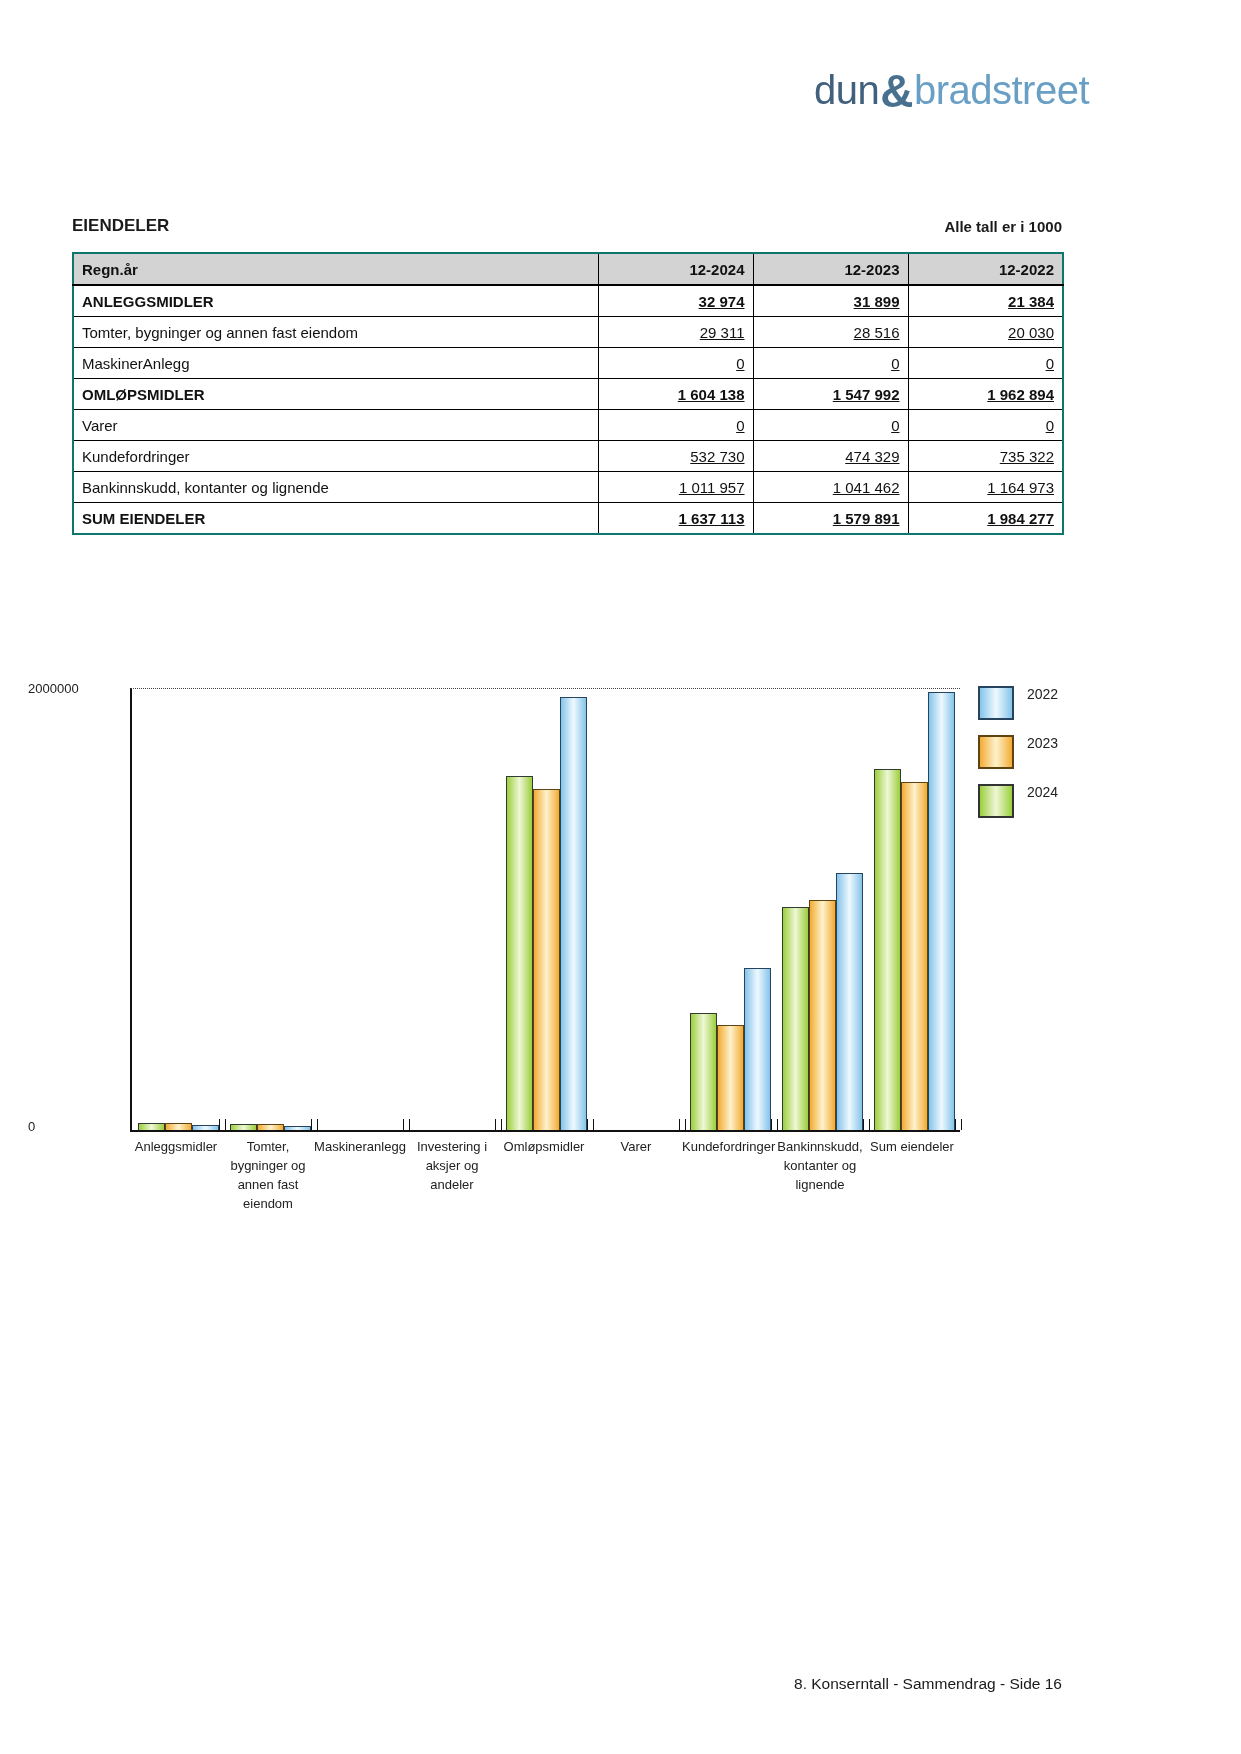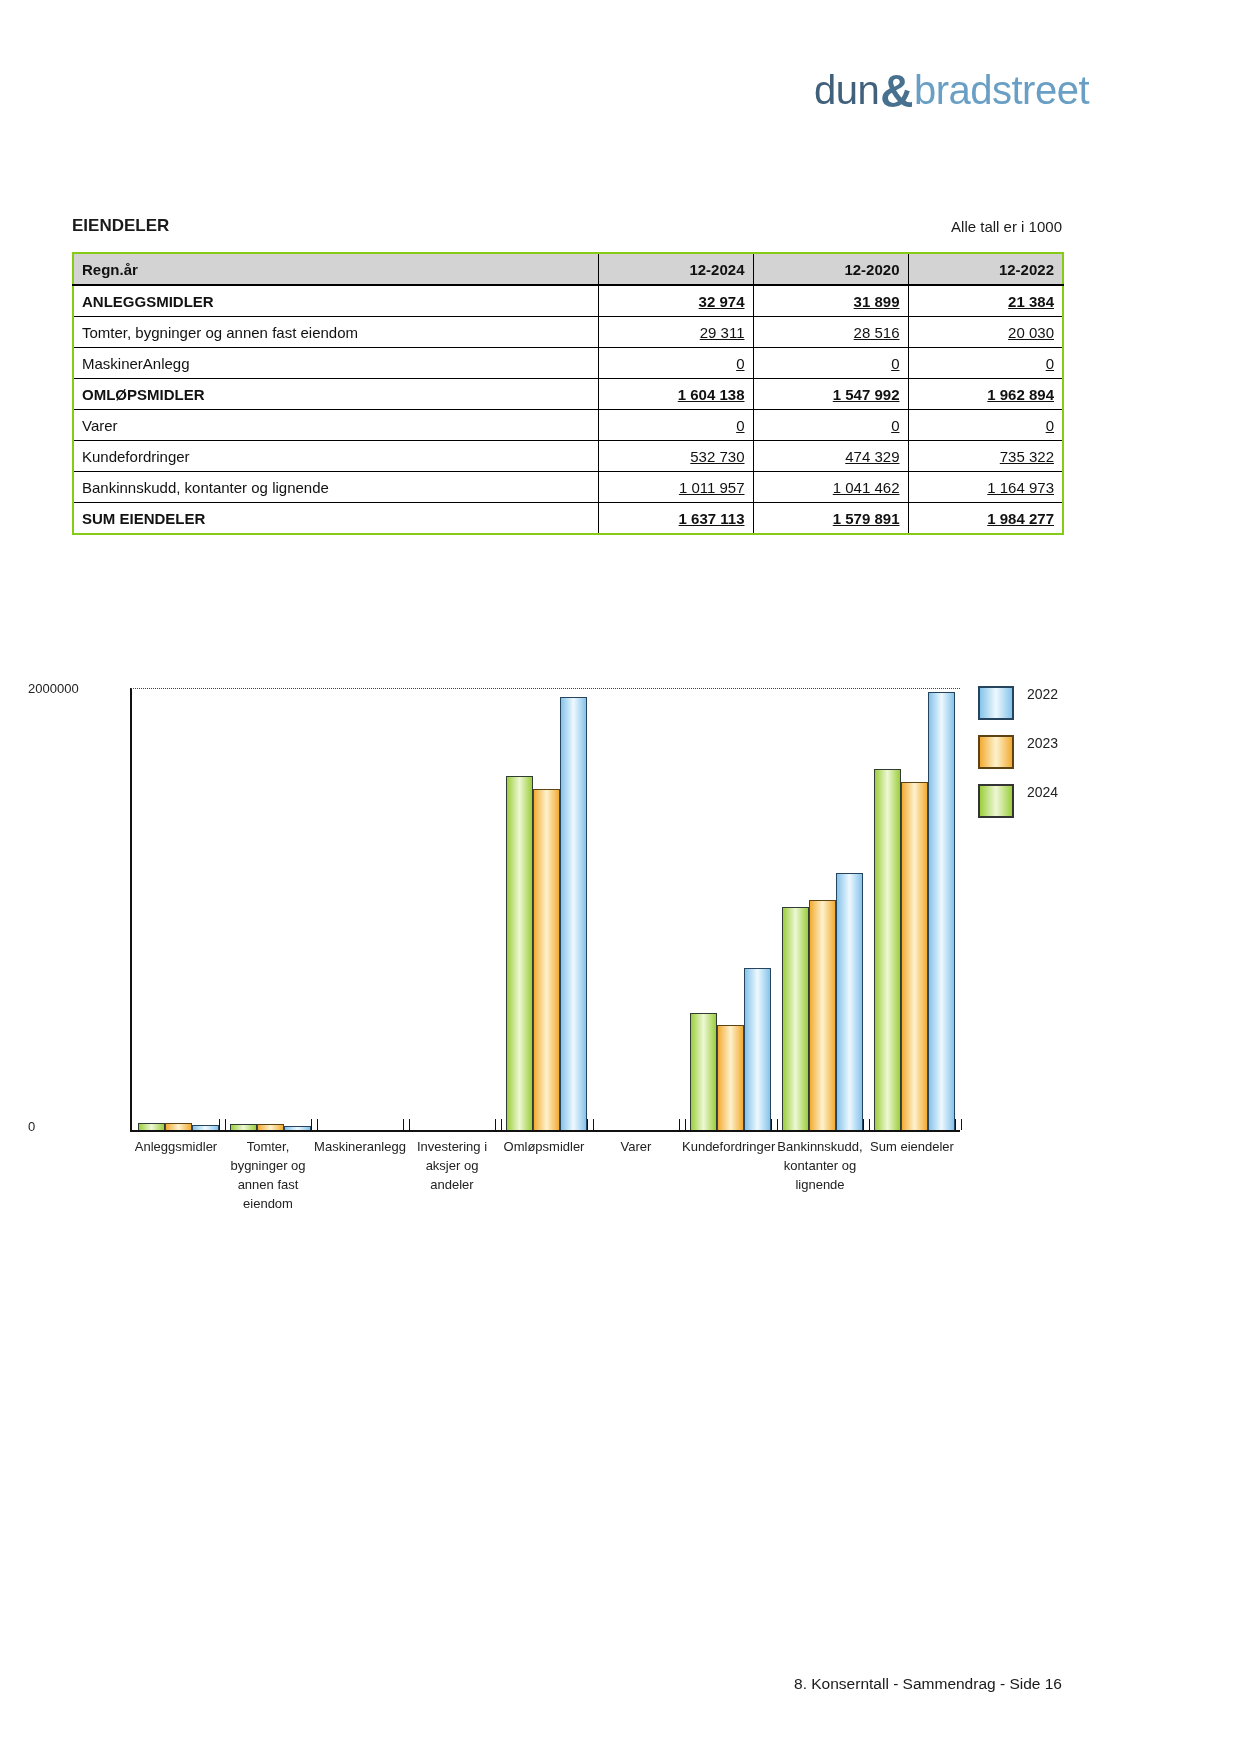--- a/index.html
+++ b/index.html
@@ -8,33 +8,33 @@
 
   
   .logo{position:absolute;top:68px;right:152px;font-size:40px;line-height:1;
         letter-spacing:-0.5px;white-space:nowrap;}
   .logo .dun{color:#41607c;}
   .logo .amp{color:#47718f;font-weight:bold;font-size:46px;margin:0 1px;vertical-align:-3px;}
   .logo .brad{color:#699fc4;}
 
   
   .section-title{position:absolute;left:72px;top:216px;font-size:17px;font-weight:bold;color:#1a1a1a;}
-  .units-note{position:absolute;right:179px;top:218px;font-size:15px;color:#1a1a1a;}
+  .units-note{position:absolute;right:179px;top:218px;font-size:15px;color:#1a1a1a;font-weight:bold;}
 
   
   table.fin{position:absolute;left:72px;top:252px;border-collapse:collapse;
             table-layout:fixed;width:990px;font-size:15px;}
   table.fin col.c0{width:525px;} table.fin col.cn{width:155px;}
   table.fin th,table.fin td{border:1px solid #000;padding:5px 8px;height:20px;
             white-space:nowrap;overflow:hidden;}
   table.fin thead th{background:#d3d3d3;font-weight:bold;text-align:left;border-bottom:2px solid #000;}
   table.fin thead th.num{text-align:right;}
   table.fin td.num{text-align:right;text-decoration:underline;}
   table.fin tr.bold td{font-weight:bold;}
-  table.fin{border:2px solid #84cc16;}
+  table.fin{border:2px solid #0f766e;}
 
   
   .plot{position:absolute;left:130px;top:688px;width:828px;height:441px;
         border-left:2px solid #111;border-bottom:2px solid #111;
         border-top:1px dotted #444;box-sizing:content-box;}
   .bar{position:absolute;bottom:0;width:27px;box-sizing:border-box;
        border:1px solid #2f3b33;border-bottom:none;}
   .bar.green {background:linear-gradient(90deg,#9ccf3d 0%,#eef7d6 50%,#9ccf3d 100%);}
   .bar.orange{background:linear-gradient(90deg,#f3ab33 0%,#fdf2cd 50%,#f3ab33 100%);}
   .bar.blue  {background:linear-gradient(90deg,#85c4ea 0%,#eef8fe 50%,#85c4ea 100%);}
@@ -75,21 +75,21 @@
     <colgroup>
         <col class="c0">
         <col class="cn">
         <col class="cn">
         <col class="cn">
       </colgroup>
     <thead>
         <tr id="table-head-row">
           <th>Regn.år</th>
           <th class="num">12-2024</th>
-          <th class="num">12-2020</th>
+          <th class="num">12-2023</th>
           <th class="num">12-2022</th>
         </tr>
       </thead>
     <tbody id="table-body">
         <tr class="bold">
           <td>ANLEGGSMIDLER</td>
           <td class="num">32 974</td>
           <td class="num">31 899</td>
           <td class="num">21 384</td>
         </tr>

